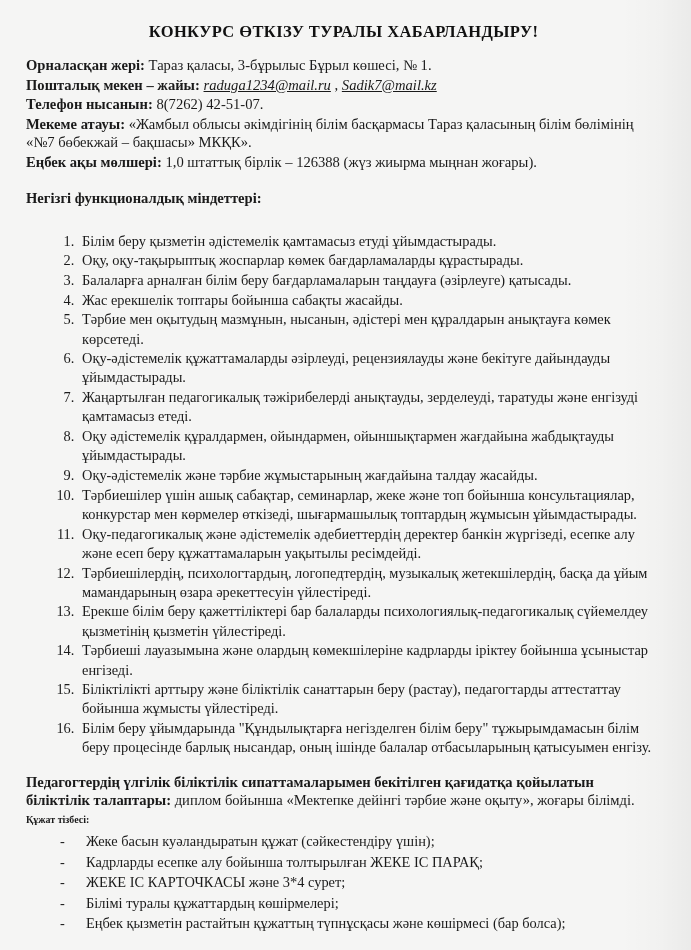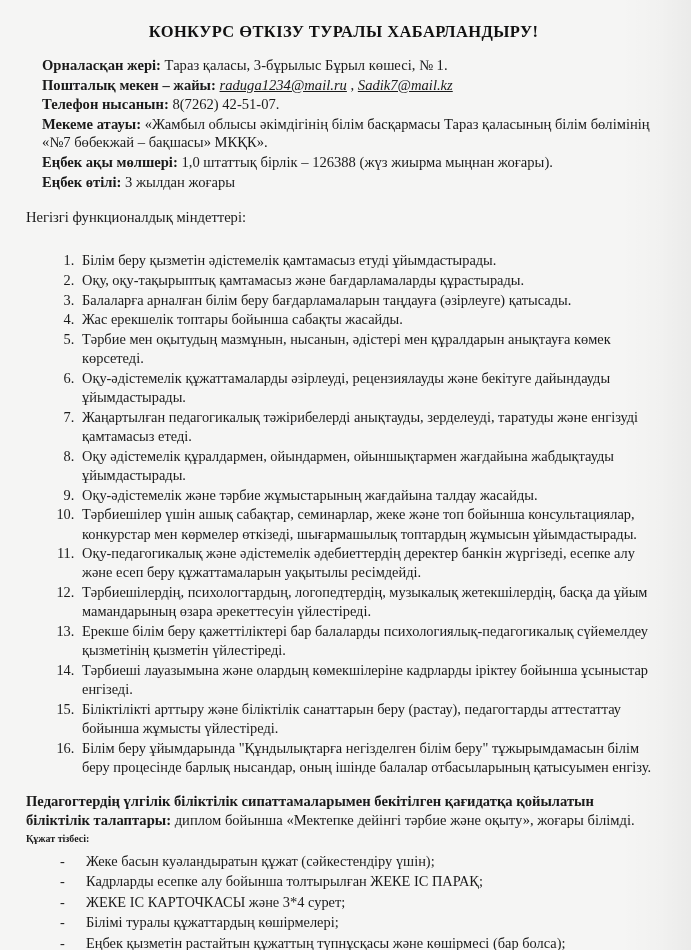--- a/index.html
+++ b/index.html
@@ -36,39 +36,39 @@
     text-align: center;
     font-weight: bold;
     font-size: 16.5px;
     letter-spacing: 0.4px;
     margin: 8px 0 14px 0;
     color: #111;
   }
   .field-line {
     font-size: 14.6px;
     line-height: 18.6px;
-    margin: 0 0 1px 16px;
+    margin: 0 0 1px 0;
     text-align: left;
   }
   .lbl {
     font-weight: bold;
   }
   .val {
     font-weight: normal;
   }
   a.mail {
     color: #1a1a1a;
     text-decoration: underline;
     font-style: italic;
   }
   .block-gap {
     height: 16px;
   }
   .section-head {
-    font-weight: normal;
+    font-weight: bold;
     font-size: 14.6px;
     line-height: 18px;
     margin: 0 0 4px 0;
   }
   ol.duties {
     margin: 25px 0 0 0;
     padding-left: 52px;
     font-size: 14.4px;
     line-height: 19.2px;
   }
@@ -133,33 +133,30 @@
 
     <p class="field-line">
       <span class="lbl">Мекеме атауы:</span><span class="val">  «Жамбыл облысы әкімдігінің білім басқармасы Тараз қаласының білім бөлімінің  «№7 бөбекжай – бақшасы» МКҚК».</span>
     </p>
 
 
     <p class="field-line">
       <span class="lbl">Еңбек ақы мөлшері:</span><span class="val"> 1,0 штаттық бірлік – 126388 (жүз жиырма мыңнан жоғары).</span>
     </p>
 
-    <p class="field-line">
-      <span class="lbl">Еңбек өтілі:</span><span class="val"> 3 жылдан жоғары</span>
-    </p>
 
   </div>
 
   <div class="block-gap"></div>
 
   <div class="section-head">Негізгі функционалдық міндеттері:</div>
 
   <ol class="duties">
     <li>Білім беру қызметін әдістемелік қамтамасыз етуді ұйымдастырады.</li>
-    <li>Оқу, оқу-тақырыптық қамтамасыз және бағдарламаларды құрастырады.</li>
+    <li>Оқу, оқу-тақырыптық жоспарлар көмек бағдарламаларды құрастырады.</li>
     <li>Балаларға арналған білім беру бағдарламаларын таңдауға (әзірлеуге) қатысады.</li>
     <li>Жас ерекшелік топтары бойынша сабақты жасайды.</li>
     <li>Тәрбие мен оқытудың мазмұнын, нысанын, әдістері мен құралдарын анықтауға көмек көрсетеді.</li>
     <li>Оқу-әдістемелік құжаттамаларды әзірлеуді, рецензиялауды және бекітуге дайындауды ұйымдастырады.</li>
     <li>Жаңартылған педагогикалық тәжірибелерді анықтауды, зерделеуді, таратуды және енгізуді қамтамасыз етеді.</li>
     <li>Оқу әдістемелік құралдармен, ойындармен, ойыншықтармен жағдайына жабдықтауды ұйымдастырады.</li>
     <li>Оқу-әдістемелік және тәрбие жұмыстарының жағдайына талдау жасайды.</li>
     <li>Тәрбиешілер үшін ашық сабақтар, семинарлар, жеке және топ бойынша консультациялар, конкурстар мен көрмелер өткізеді, шығармашылық топтардың жұмысын ұйымдастырады.</li>
     <li>Оқу-педагогикалық және әдістемелік әдебиеттердің деректер банкін жүргізеді, есепке алу және есеп беру құжаттамаларын уақытылы ресімдейді.</li>
     <li>Тәрбиешілердің, психологтардың, логопедтердің, музыкалық жетекшілердің, басқа да ұйым мамандарының өзара әрекеттесуін үйлестіреді.</li>

